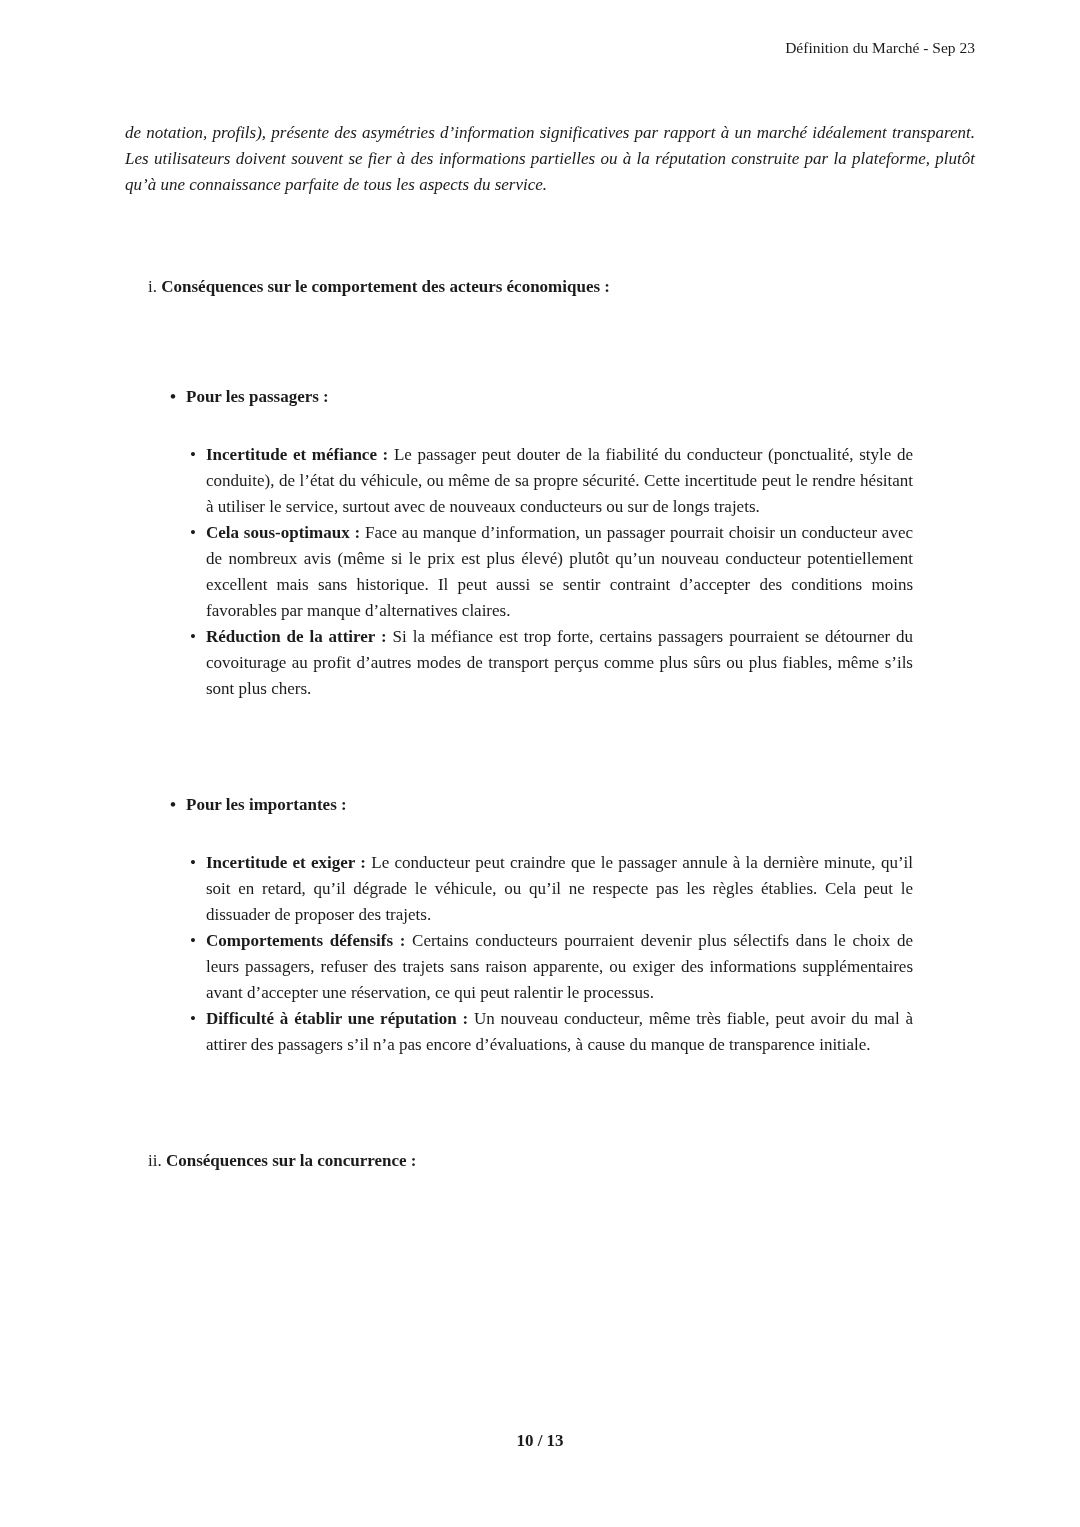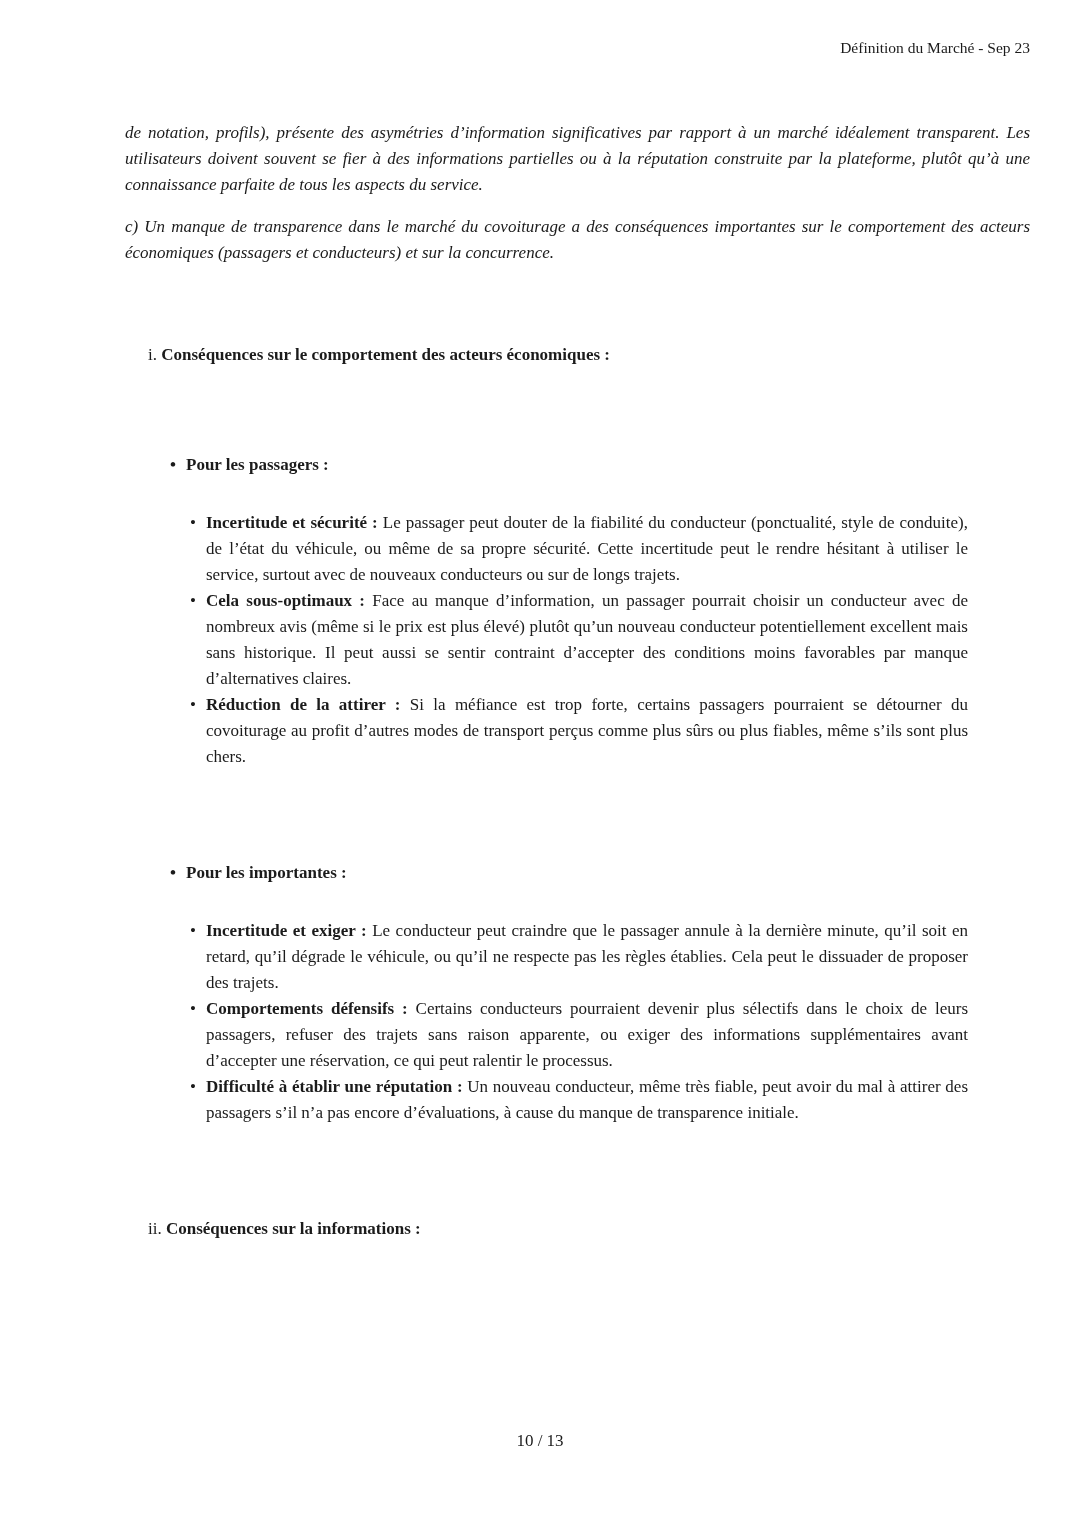--- a/index.html
+++ b/index.html
@@ -11,21 +11,21 @@
     position: relative;
     width: 1080px;
     height: 1527px;
     margin: 0 auto;
     background: #ffffff;
     color: #1b1b1b;
     font-family: "Liberation Serif", "DejaVu Serif", serif;
     font-size: 17px;
     line-height: 26px;
     box-sizing: border-box;
-    padding: 38px 50px 0 125px;
+    padding: 38px 105px 0 125px;
     overflow: hidden;
   }
   .running-header {
     text-align: right;
     font-size: 15.5px;
     line-height: 20px;
     color: #1b1b1b;
   }
   .para {
     text-align: justify;
@@ -71,50 +71,50 @@
     text-align: justify;
   }
   .lead { font-weight: bold; }
   .footer {
     position: absolute;
     left: 0;
     right: 0;
     top: 1428px;
     text-align: center;
     font-size: 17px;
+    font-weight: bold;
   }
 </style>
 </head>
 <body>
 
 <div class="page">
 
   <div class="running-header">
     <span>Définition du Marché - Sep 23</span>
   </div>
 
   <p class="para para-1">de notation, profils), présente des asymétries d’information significatives par rapport à un marché idéalement transparent. Les utilisateurs doivent souvent se fier à des informations partielles ou à la réputation construite par la plateforme, plutôt qu’à une connaissance parfaite de tous les aspects du service.</p>
 
-  <p class="para para-2">c) Un manque de transparence dans le marché du covoiturage a des conséquences importantes sur le comportement des acteurs économiques (passagers et conducteurs) et sur la concurrence.</p>
 
   <div class="section-heading section-i">
     <span>i.</span>
     <span class="section-title">Conséquences sur le comportement des acteurs économiques :</span>
   </div>
 
   <div class="group-heading group-passengers">
     <span class="bullet">•</span>
     <span>Pour les passagers :</span>
   </div>
 
   <div class="sublist">
     <div class="sub-item">
       <span class="bullet">•</span>
       <div class="li-text">
-        <span class="lead">Incertitude et sécurité :</span>
+        <span class="lead">Incertitude et méfiance :</span>
         <span>Le passager peut douter de la fiabilité du conducteur (ponctualité, style de conduite), de l’état du véhicule, ou même de sa propre sécurité. Cette incertitude peut le rendre hésitant à utiliser le service, surtout avec de nouveaux conducteurs ou sur de longs trajets.</span>
       </div>
     </div>
     <div class="sub-item">
       <span class="bullet">•</span>
       <div class="li-text">
         <span class="lead">Cela sous-optimaux :</span>
         <span>Face au manque d’information, un passager pourrait choisir un conducteur avec de nombreux avis (même si le prix est plus élevé) plutôt qu’un nouveau conducteur potentiellement excellent mais sans historique. Il peut aussi se sentir contraint d’accepter des conditions moins favorables par manque d’alternatives claires.</span>
       </div>
     </div>
@@ -151,18 +151,18 @@
       <span class="bullet">•</span>
       <div class="li-text">
         <span class="lead">Difficulté à établir une réputation :</span>
         <span>Un nouveau conducteur, même très fiable, peut avoir du mal à attirer des passagers s’il n’a pas encore d’évaluations, à cause du manque de transparence initiale.</span>
       </div>
     </div>
   </div>
 
   <div class="section-heading section-ii">
     <span>ii.</span>
-    <span class="section-title">Conséquences sur la informations :</span>
+    <span class="section-title">Conséquences sur la concurrence :</span>
   </div>
 
   <div class="footer">10 / 13</div>
 
 </div>
 
 </body></html>

